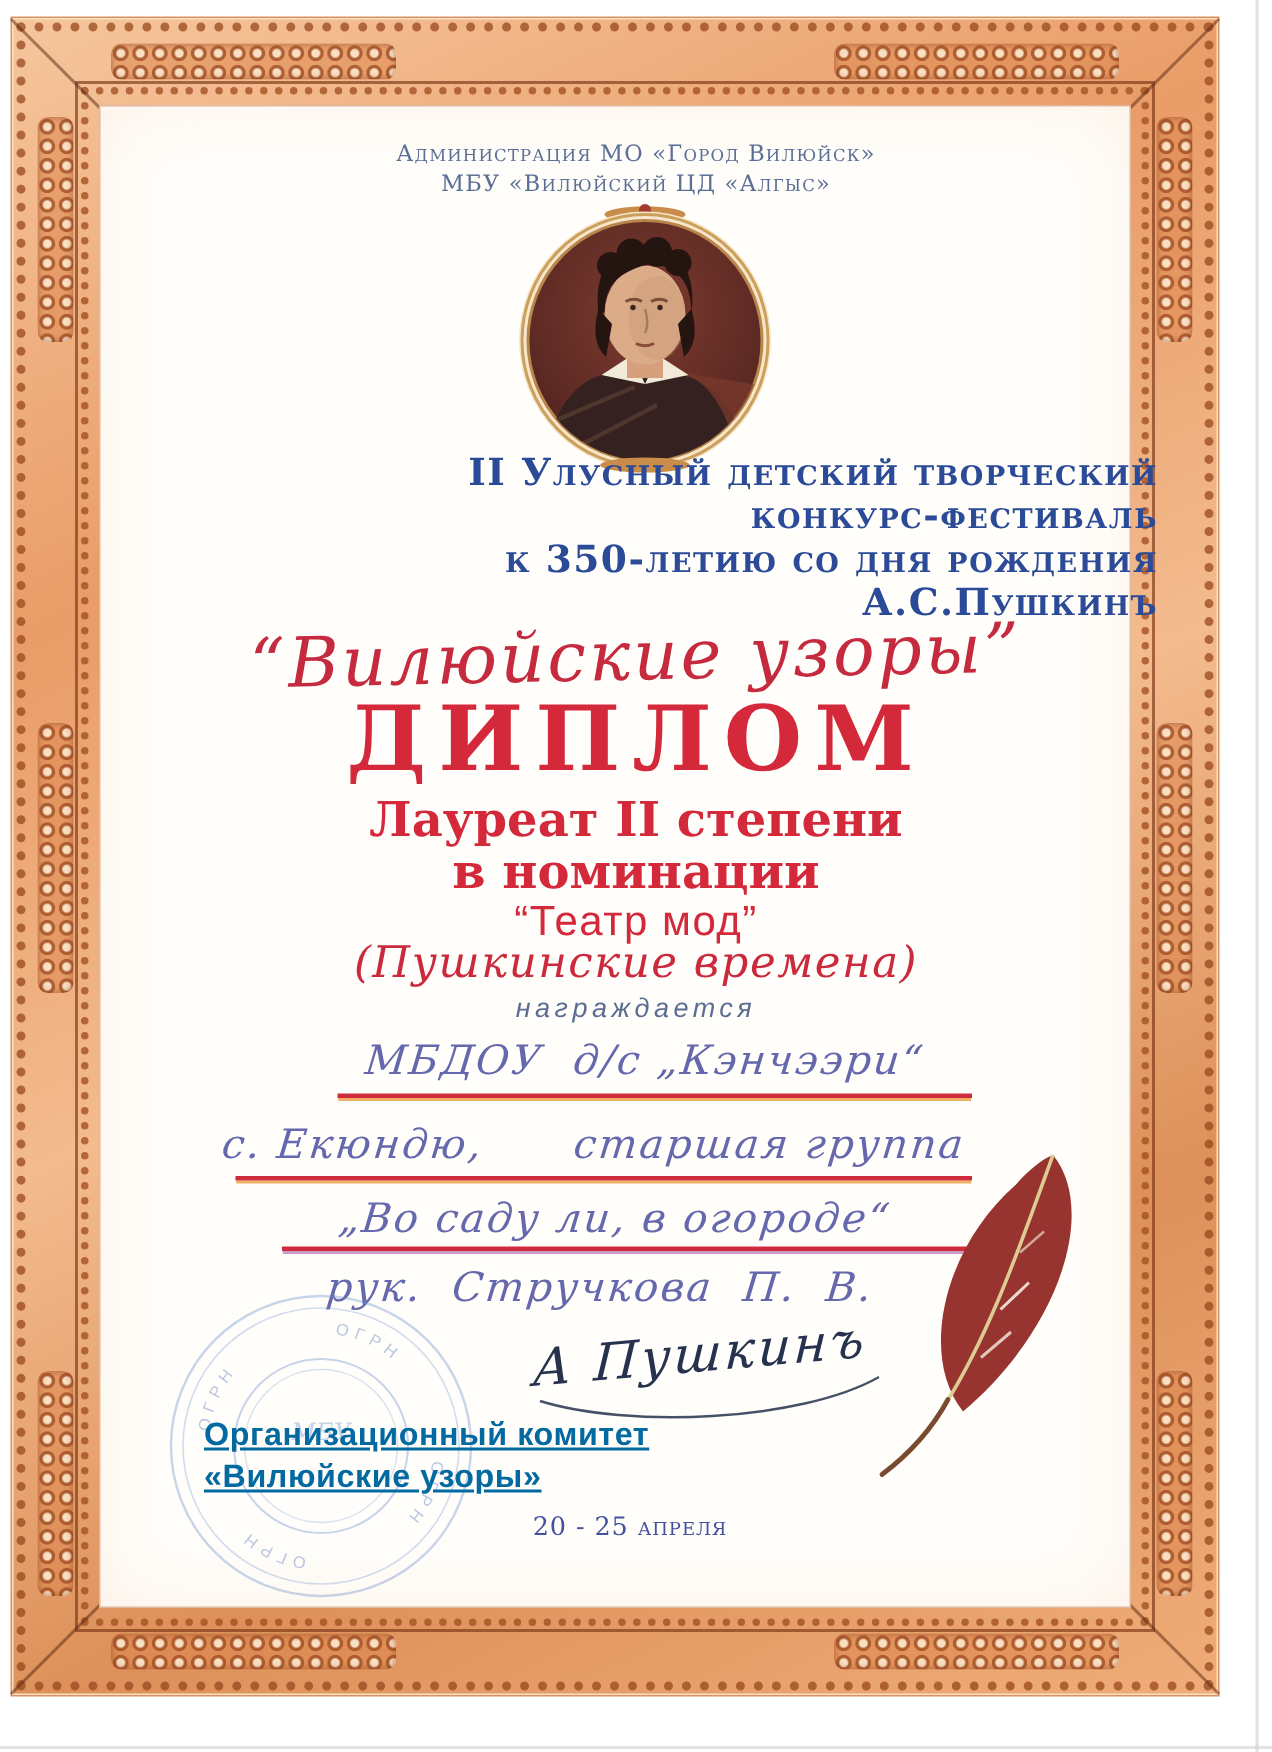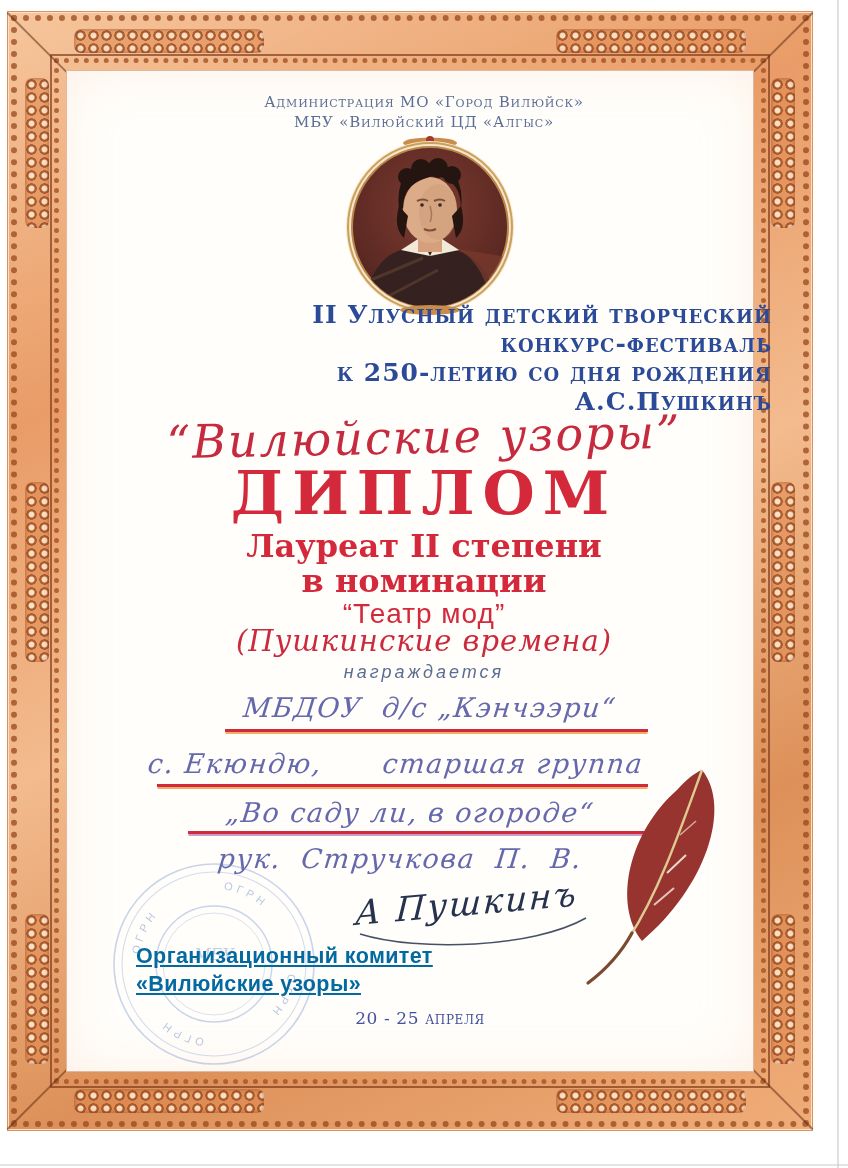--- a/index.html
+++ b/index.html
@@ -134,21 +134,21 @@
           <path d="M89 72 Q92 82 89 88" stroke="#8a5e42" stroke-width="1.6" fill="none" opacity=".6"></path>
           <path d="M83 95 Q89 98 95 95" stroke="#8a4a3a" stroke-width="2" fill="none"></path>
         </g>
 
         <ellipse cx="89" cy="176" rx="30" ry="5" fill="#c98c4a"></ellipse>
       </svg>
     </div>
 
     <div class="ctr title-line sc" style="top:300px;">II Улусный детский творческий</div>
     <div class="ctr title-line sc" style="top:329px;">конкурс-фестиваль</div>
-    <div class="ctr title-line sc" style="top:358px;">к 250-летию со дня рождения</div>
+    <div class="ctr title-line sc" style="top:358px;">к 350-летию со дня рождения</div>
     <div class="ctr title-line sc" style="top:387px;">А.С.Пушкинъ</div>
 
     <div class="ctr festival" style="top:410px;">“Вилюйские узоры”</div>
 
     <div class="ctr diploma" style="top:458px;">ДИПЛОМ</div>
 
     <div class="ctr red-bold" style="top:527px;">Лауреат II степени</div>
     <div class="ctr red-bold" style="top:562px;">в номинации</div>
     <div class="ctr nomination" style="top:598px;">“Театр мод”</div>
     <div class="ctr theme" style="top:624px;">(Пушкинские времена)</div>

